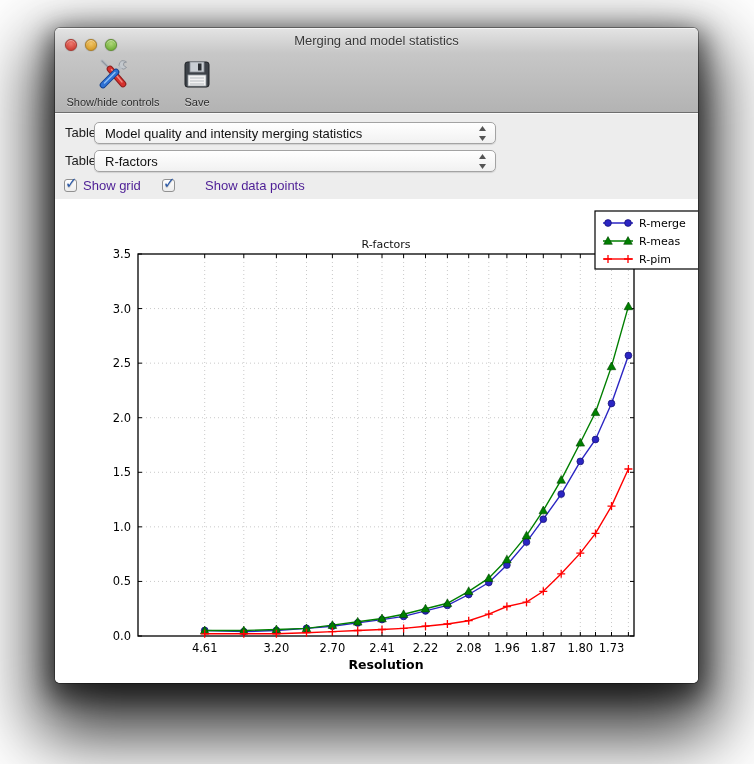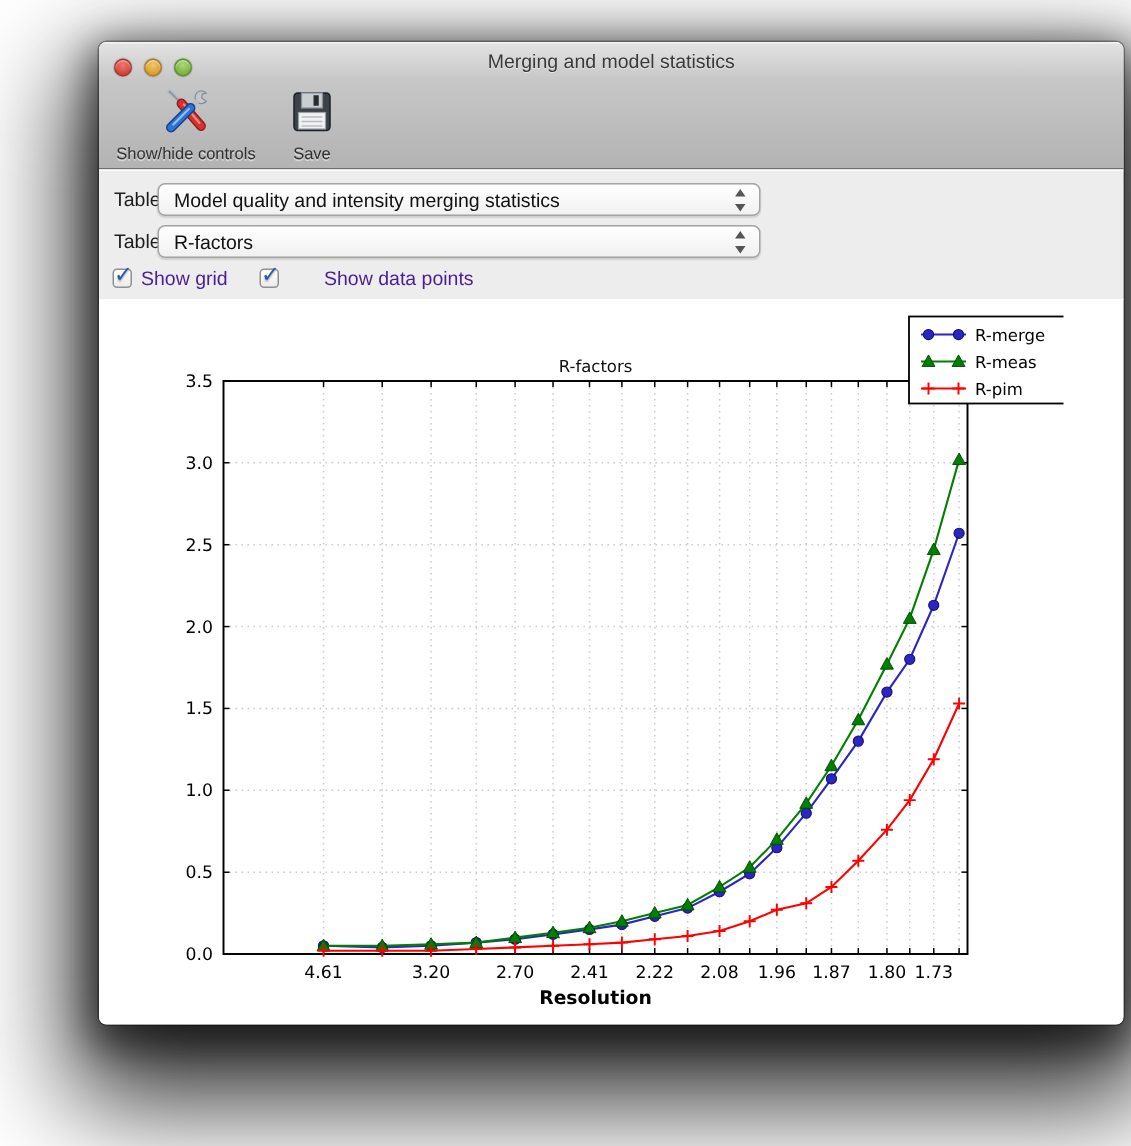--- a/index.html
+++ b/index.html
@@ -1,21 +1,21 @@
 <!DOCTYPE html>
 <html><head>
 <meta charset="utf-8">
 <style>
   html,body{margin:0;padding:0;background:#ffffff;}
   body{width:754px;height:764px;position:relative;overflow:hidden;
        font-family:"Liberation Sans","DejaVu Sans",sans-serif;}
-  .window{position:absolute;left:66px;top:28px;width:643px;height:655px;
+  .window{position:absolute;left:55px;top:28px;width:643px;height:655px;
           border-radius:5px;background:#fff;
           box-shadow:0 34px 70px 18px rgba(0,0,0,0.80),0 8px 26px 6px rgba(0,0,0,0.55),0 0 0 1px rgba(0,0,0,0.35);
-          overflow:hidden;padding-left:40px;}
+          overflow:hidden;}
   
   .header{position:absolute;left:0;top:0;right:0;height:84px;
           background:linear-gradient(#e4e4e4,#c7c7c7 30%,#b3b3b3);
           border-bottom:1px solid #6e6e6e;}
   .header::before{content:"";position:absolute;left:0;top:0;right:0;height:1px;background:rgba(255,255,255,0.6);}
   .titlebar{position:absolute;left:0;top:0;right:0;height:26px;}
   .title{position:absolute;left:0;right:0;top:5px;text-align:center;
          font-size:13px;color:#393939;text-shadow:0 1px 0 rgba(255,255,255,0.5);}
   .tl{position:absolute;top:11px;width:12px;height:12px;border-radius:50%;box-shadow:inset 0 1px 1px rgba(255,255,255,0.5),0 0 1px rgba(0,0,0,0.6);}
   .tl.red{left:10px;background:radial-gradient(circle at 50% 35%,#ee7a70,#d1443a 70%);border:1px solid #a8352d;box-sizing:border-box;}

